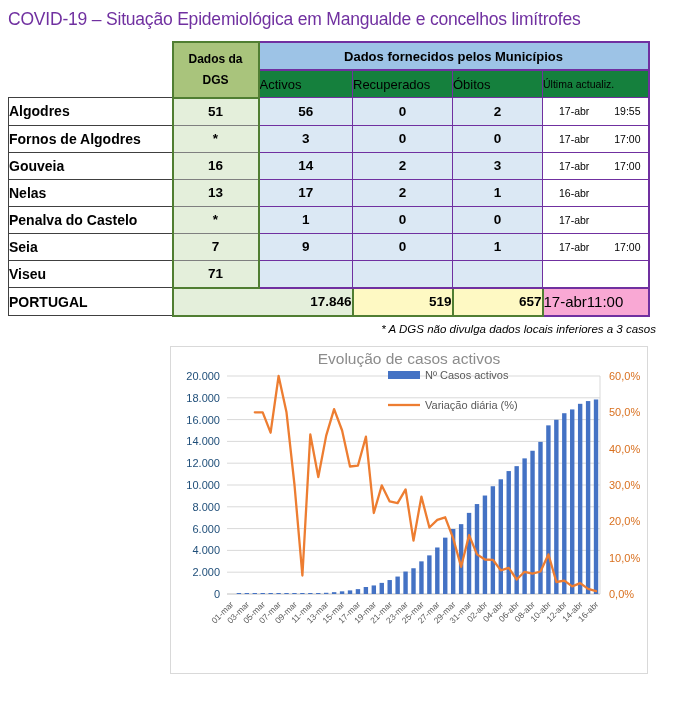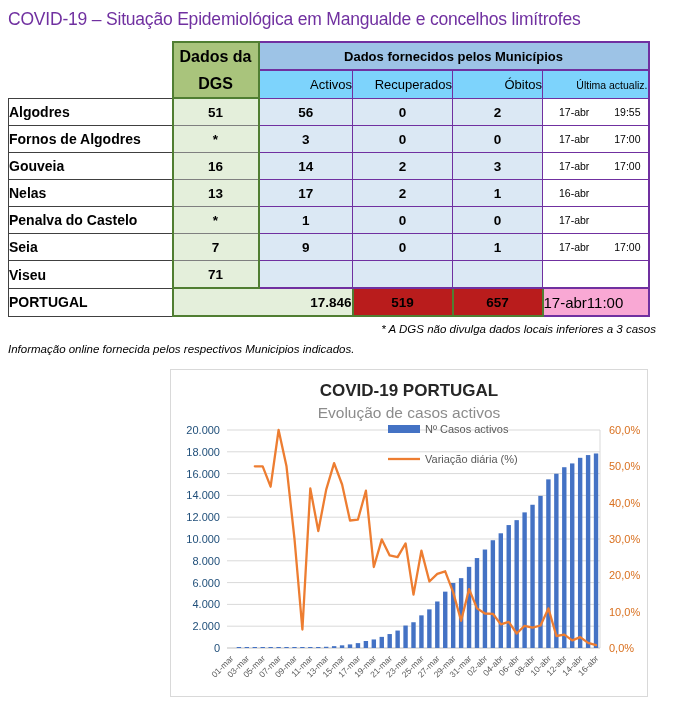--- a/index.html
+++ b/index.html
@@ -2,33 +2,33 @@
 <html><head>
 <meta charset="utf-8">
 <style>
   html,body{margin:0;padding:0;background:#fff;}
   body{width:673px;height:720px;font-family:"Liberation Sans",sans-serif;color:#000;overflow:hidden;}
   .page-title{margin:9px 0 0 8px;font-size:17.5px;font-weight:normal;color:#7030a0;letter-spacing:-0.2px;}
 
   table.tbl{border-collapse:collapse;table-layout:fixed;margin:11px 0 0 8px;}
   .tbl td{height:26px;padding:0;overflow:hidden;white-space:nowrap;}
   .corner{border:none;background:#fff;}
-  .hdr-dgs{background:#a9c47c;border:2px solid #507e32;font-weight:bold;font-size:16px;text-align:center;line-height:1.7;}
+  .hdr-dgs{background:#a9c47c;border:2px solid #507e32;font-weight:bold;font-size:12px;text-align:center;line-height:1.7;}
   .hdr-mun{background:#9dc3e6;border:2.5px solid #7030a0;font-weight:bold;font-size:13px;text-align:center;height:25px;}
-  .hdr-sub{background:#7dd3fc;border:1.5px solid #7030a0;border-left-width:2.5px;text-align:right;font-size:13px;height:22px;}
+  .hdr-sub{background:#15803d;border:1.5px solid #7030a0;border-left-width:2.5px;text-align:left;font-size:13px;height:22px;}
   .hdr-sub-sm{font-size:10.5px;border-right-width:2.5px;}
   .lbl{border:1.5px solid #404040;background:#fff;font-weight:bold;font-size:14px;padding-left:5px;}
   .dgs{background:#e4efdb;border-left:2px solid #507e32;border-right:2px solid #507e32;border-top:1px solid #7f7f7f;border-bottom:1px solid #7f7f7f;text-align:center;font-weight:bold;font-size:13.5px;}
   .mun{background:#dbe8f4;border:1.5px solid #7030a0;border-left-width:2.5px;text-align:center;font-weight:bold;font-size:13.5px;}
   .mun.inner{border-left-width:1.5px;}
   .upd{background:#fff;border:1.5px solid #7030a0;border-right-width:2.5px;font-size:10.5px;}
   .upd .cellflex{display:flex;justify-content:space-between;padding:0 7px 0 16px;}
   .blk-bot{border-bottom-width:2.5px;}
   .tot-merged{background:#e4efdb;border:2px solid #507e32;text-align:right;padding-right:20px;font-weight:bold;font-size:13.5px;}
-  .tot-green{background:#b91c1c;border:2px solid #507e32;text-align:center;font-weight:bold;font-size:13.5px;margin-top:40px;}
+  .tot-green{background:#fef9c3;border:2px solid #507e32;text-align:right;font-weight:bold;font-size:13.5px;margin-top:40px;}
   .tot-upd{background:#f9a8d4;border:1.5px solid #7030a0;border-right-width:2.5px;border-bottom-width:2px;font-size:15px;margin-top:38px;}
 
   .fn-center{width:656px;text-align:right;font-style:italic;font-size:11.5px;margin-top:6px;}
   .fn-left{margin:5px 0 0 8px;font-style:italic;font-size:11.5px;line-height:18px;}
 
   .chart-panel{position:relative;margin:11px 0 0 170px;width:476px;height:326px;border:1px solid #d9d9d9;background:#fff;}
   .chart-title{margin-top:11px;text-align:center;font-size:17px;font-weight:bold;color:#262626;}
   .chart-subtitle{margin-top:3px;text-align:center;font-size:15.5px;color:#8c8c8c;}
   svg text{font-family:"Liberation Sans",sans-serif;}
 </style>
@@ -160,25 +160,23 @@
     <td class="tot-green">657</td>
     <td class="tot-upd">
           <div class="cellflex"><span>17-abr</span><span>11:00</span></div>
         </td>
   </tr>
 </tbody>
   </table>
 
 <div class="fn-center">* A DGS não divulga dados locais inferiores a 3 casos</div>
 <div class="fn-left">
-  <div>Informação online fornecida pelos respectivos Municipios indicados.</div>
 </div>
 
 <div class="chart-panel">
-  <div class="chart-title">COVID-19 PORTUGAL</div>
   <div class="chart-subtitle">Evolução de casos activos</div>
   <svg width="474" height="264" viewBox="0 0 474 264">
       <line x1="56" x2="429" y1="226" y2="226" stroke="#bfbfbf" stroke-width="1"></line>
       <text x="49" y="230" text-anchor="end" font-size="11" fill="#1f4e79">0</text>
       <line x1="56" x2="429" y1="204.2" y2="204.2" stroke="#d9d9d9" stroke-width="1"></line>
       <text x="49" y="208.2" text-anchor="end" font-size="11" fill="#1f4e79">2.000</text>
       <line x1="56" x2="429" y1="182.4" y2="182.4" stroke="#d9d9d9" stroke-width="1"></line>
       <text x="49" y="186.4" text-anchor="end" font-size="11" fill="#1f4e79">4.000</text>
       <line x1="56" x2="429" y1="160.60000000000002" y2="160.60000000000002" stroke="#d9d9d9" stroke-width="1"></line>
       <text x="49" y="164.60000000000002" text-anchor="end" font-size="11" fill="#1f4e79">6.000</text>

